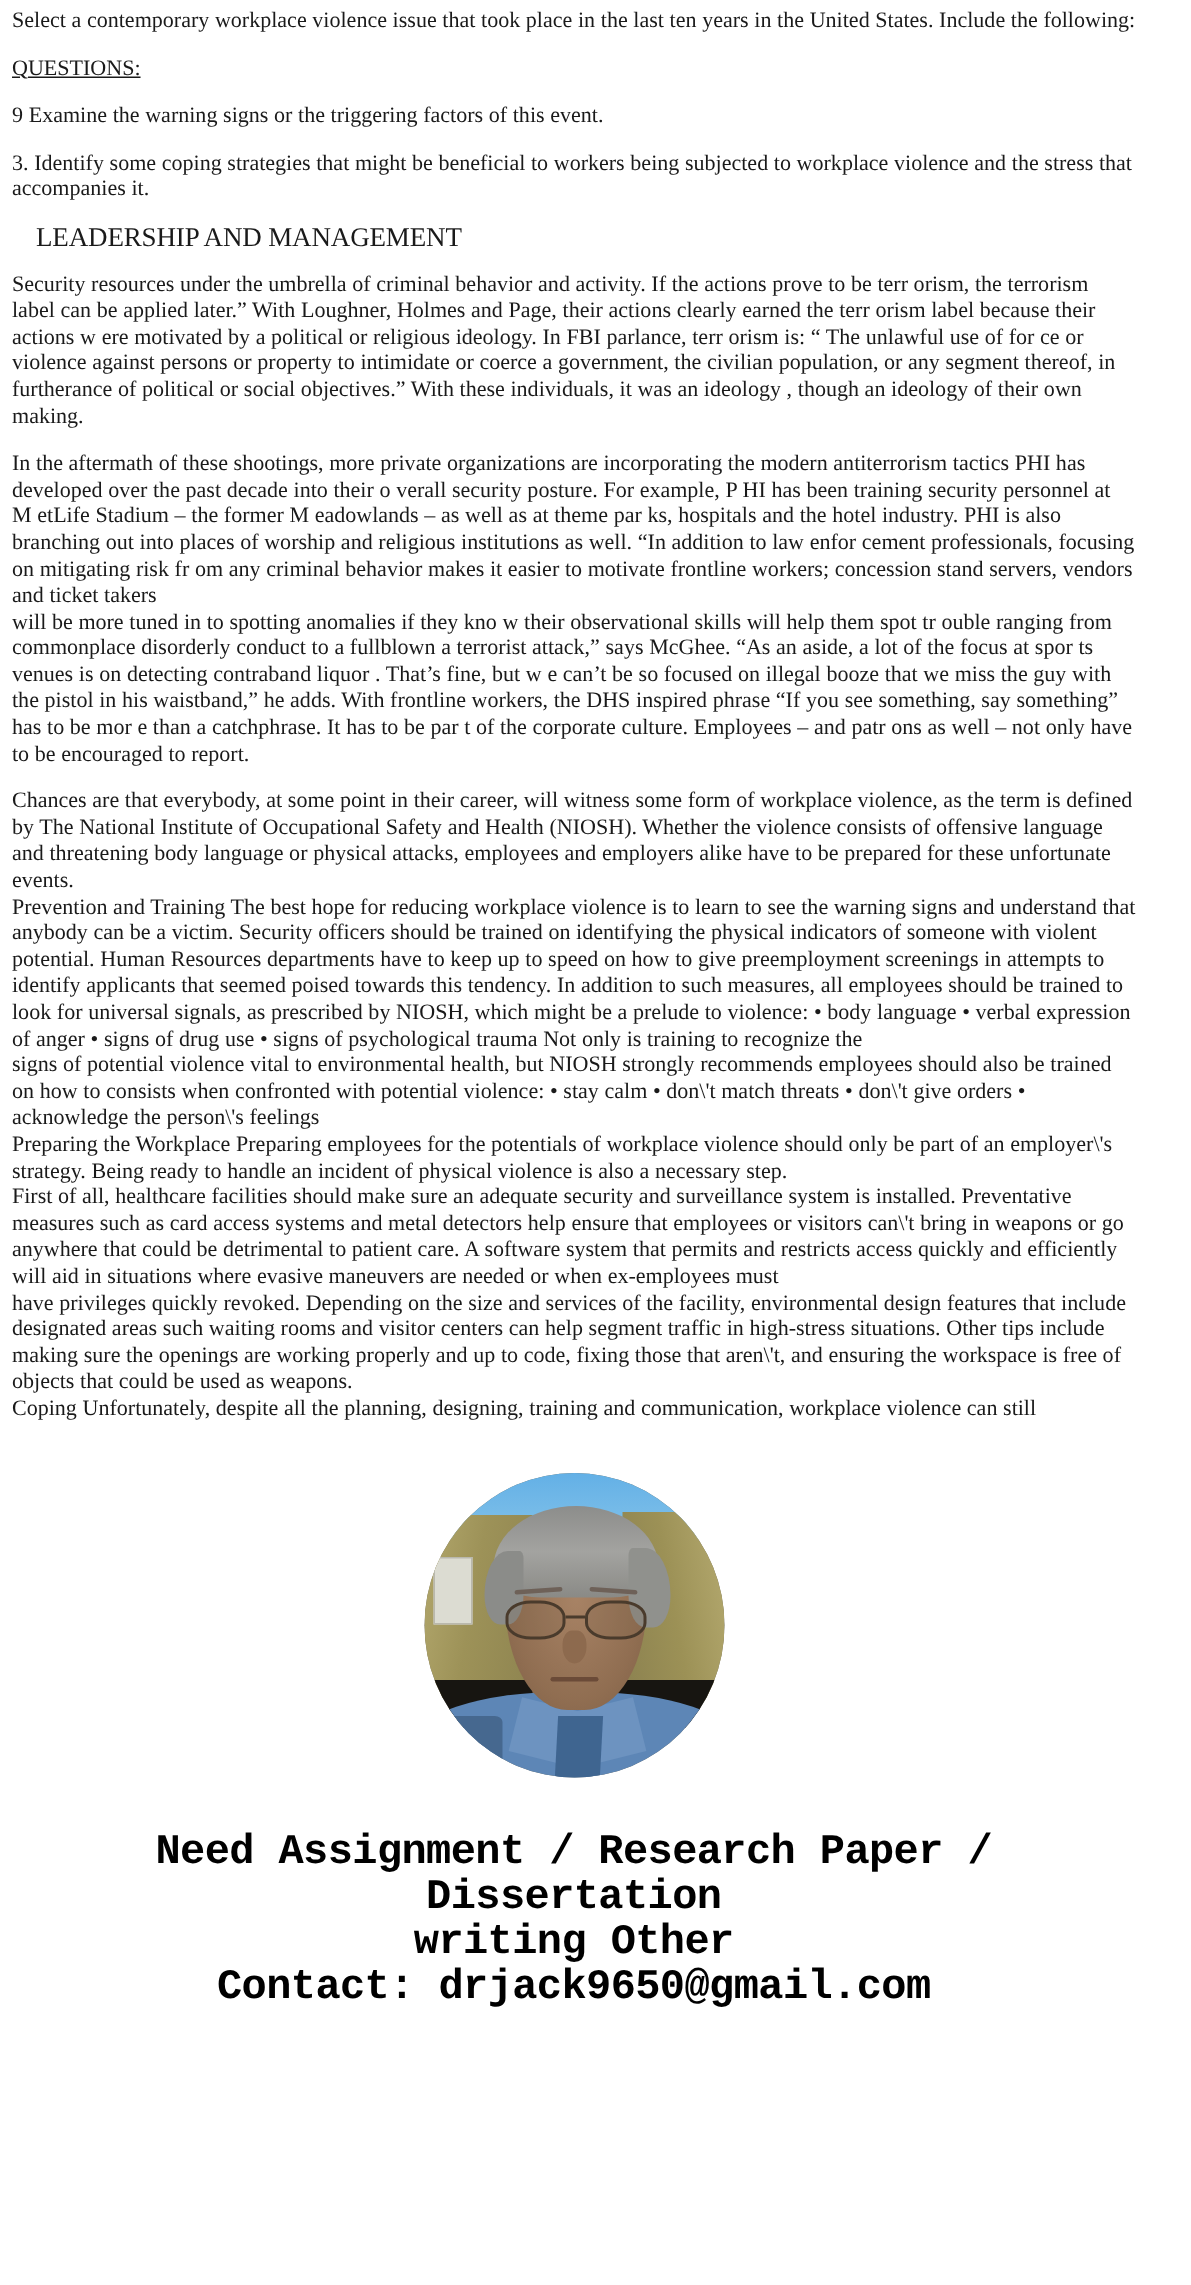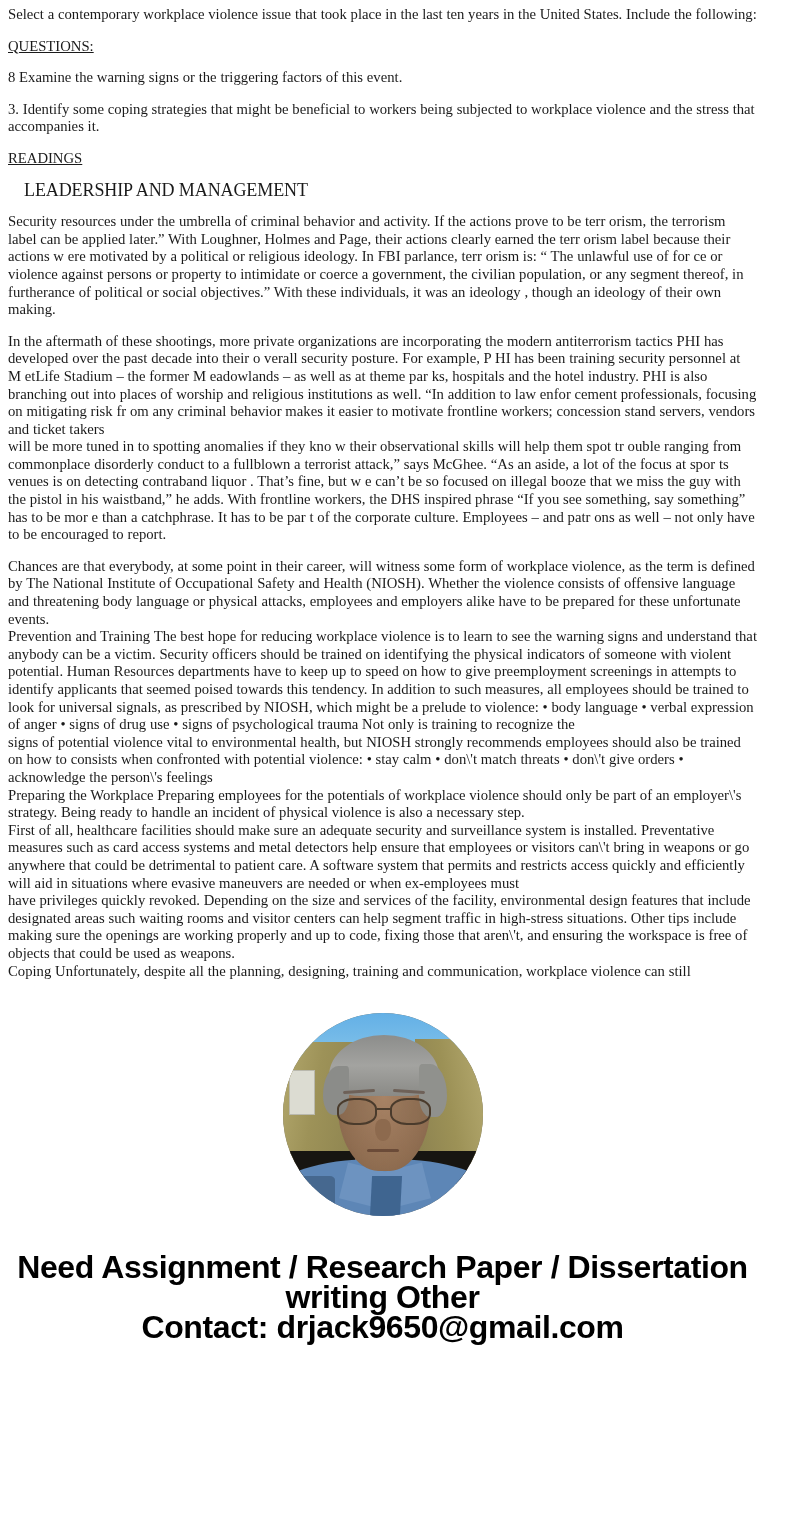--- a/index.html
+++ b/index.html
@@ -244,43 +244,42 @@
     width: 16%;
     height: 3px;
     background: #6b4b38;
     border-radius: 2px;
   }
 
   
   .footer-promo {
     margin-top: 36px;
     text-align: center;
-    font-family: Liberation Sans, sans-serif;
+    font-family: Liberation Mono, monospace;
     font-weight: bold;
-    font-size: 32px;
+    font-size: 28px;
     line-height: 30px;
     color: #000000;
     letter-spacing: -0.4px;
     padding-bottom: 20px;
   }
   .footer-promo .line { display: block; }
 </style>
 </head>
 <body>
 
 <div class="page">
 
   <p class="para">Select a contemporary workplace violence issue that took place in the last ten years in the United States. Include the following:</p>
 
   <p class="heading-plain">QUESTIONS:</p>
 
-  <p class="para">8 Examine the warning signs or the triggering factors of this event.</p>
+  <p class="para">9 Examine the warning signs or the triggering factors of this event.</p>
   <p class="para">3. Identify some coping strategies that might be beneficial to workers being subjected to workplace violence and the stress that accompanies it.</p>
 
-  <p class="heading-plain">READINGS</p>
 
   <p class="heading-bold">LEADERSHIP AND MANAGEMENT</p>
 
   <p class="para">Security resources under the umbrella of criminal behavior and activity. If the actions prove to be terr orism, the terrorism label can be applied later.” With Loughner, Holmes and Page, their actions clearly earned the terr orism label because their actions w ere motivated by a political or religious ideology. In FBI parlance, terr orism is: “ The unlawful use of for ce or violence against persons or property to intimidate or coerce a government, the civilian population, or any segment thereof, in furtherance of political or social objectives.” With these individuals, it was an ideology , though an ideology of their own making.</p>
   <p class="para tight">In the aftermath of these shootings, more private organizations are incorporating the modern antiterrorism tactics PHI has developed over the past decade into their o verall security posture. For example, P HI has been training security personnel at M etLife Stadium – the former M eadowlands – as well as at theme par ks, hospitals and the hotel industry. PHI is also branching out into places of worship and religious institutions as well. “In addition to law enfor cement professionals, focusing on mitigating risk fr om any criminal behavior makes it easier to motivate frontline workers; concession stand servers, vendors and ticket takers</p>
   <p class="para">will be more tuned in to spotting anomalies if they kno w their observational skills will help them spot tr ouble ranging from commonplace disorderly conduct to a fullblown a terrorist attack,” says McGhee. “As an aside, a lot of the focus at spor ts venues is on detecting contraband liquor . That’s fine, but w e can’t be so focused on illegal booze that we miss the guy with the pistol in his waistband,” he adds. With frontline workers, the DHS inspired phrase “If you see something, say something” has to be mor e than a catchphrase. It has to be par t of the corporate culture. Employees – and patr ons as well – not only have to be encouraged to report.</p>
 
 
   <p class="para tight">Chances are that everybody, at some point in their career, will witness some form of workplace violence, as the term is defined by The National Institute of Occupational Safety and Health (NIOSH). Whether the violence consists of offensive language and threatening body language or physical attacks, employees and employers alike have to be prepared for these unfortunate events.</p>
   <p class="para tight">Prevention and Training The best hope for reducing workplace violence is to learn to see the warning signs and understand that anybody can be a victim. Security officers should be trained on identifying the physical indicators of someone with violent potential. Human Resources departments have to keep up to speed on how to give preemployment screenings in attempts to identify applicants that seemed poised towards this tendency. In addition to such measures, all employees should be trained to look for universal signals, as prescribed by NIOSH, which might be a prelude to violence: • body language • verbal expression of anger • signs of drug use • signs of psychological trauma Not only is training to recognize the</p>

